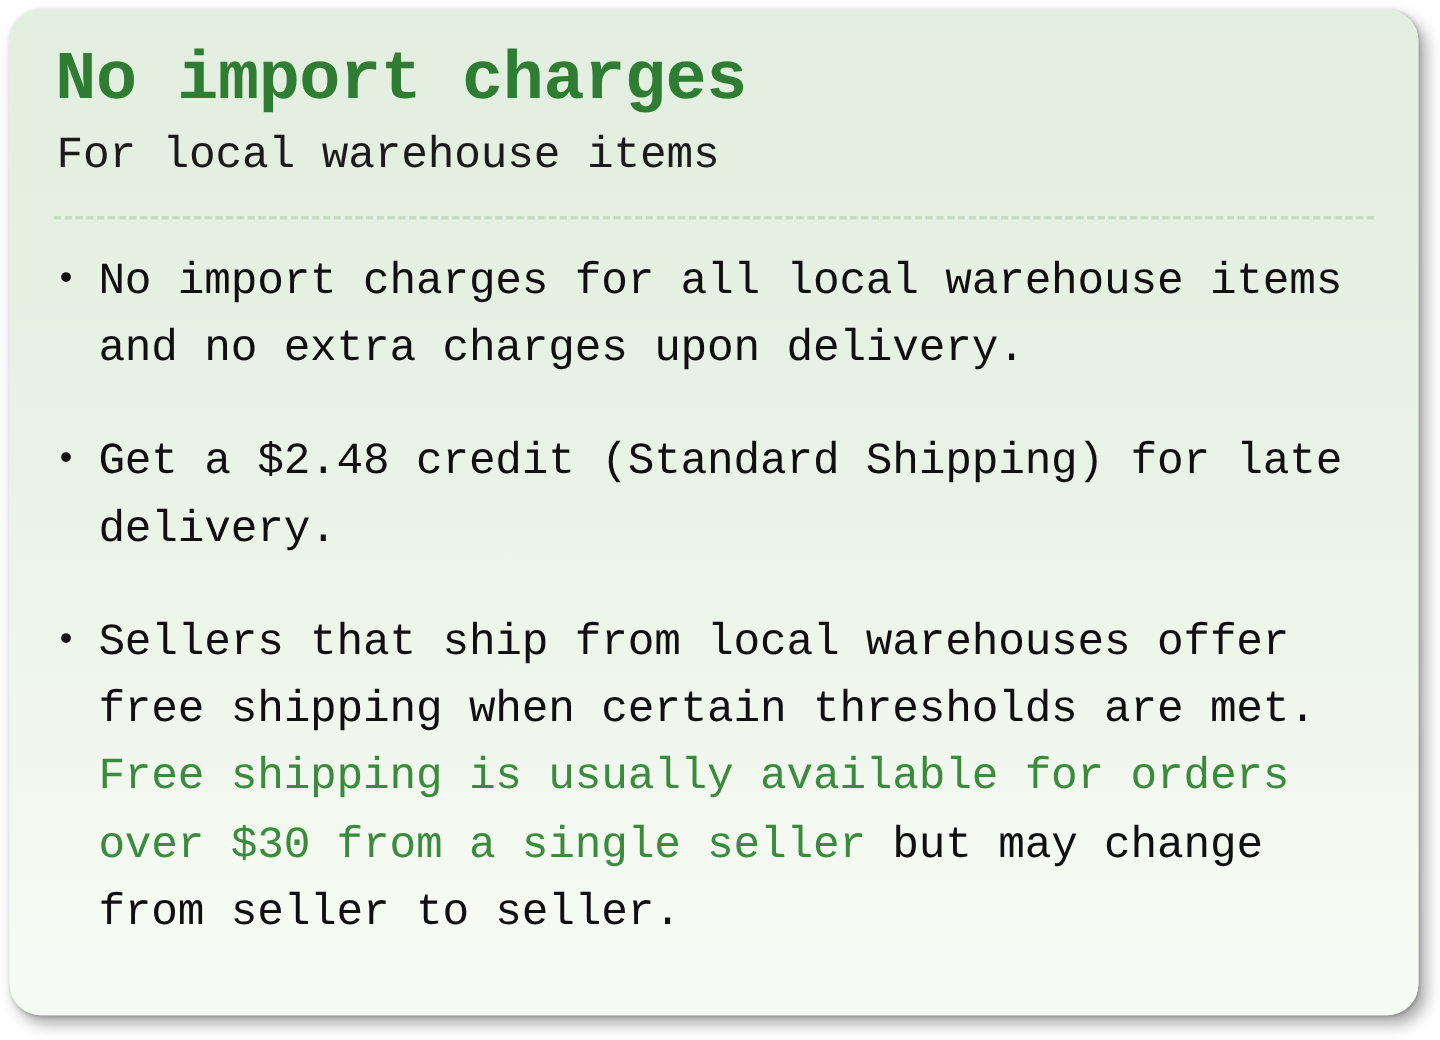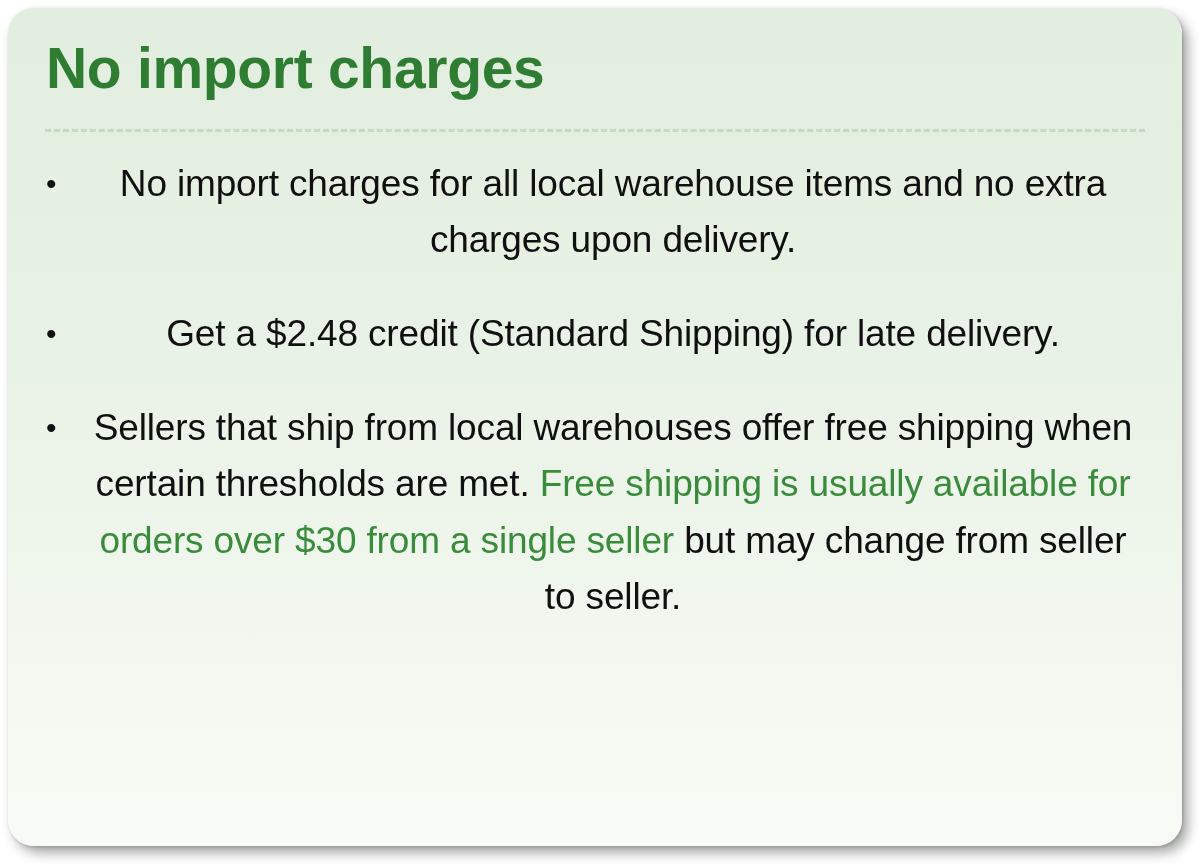--- a/index.html
+++ b/index.html
@@ -27,20 +27,21 @@
     position: relative;
     width: 1174px;
     height: 838px;
     box-sizing: border-box;
     border-radius: 26px;
     background: linear-gradient(180deg, #e2eee0 0%, #e6f0e3 28%, #eef5eb 62%, #f5faf3 88%, #f7fbf5 100%);
     box-shadow: 6px 7px 12px rgba(40, 40, 40, 0.40),
                 1px 1px 3px rgba(60, 60, 60, 0.25);
     padding: 30px 36px 0 36px;
     overflow: hidden;
+    font-family: Liberation Mono, monospace;
   }
 
   .card-header {
     padding: 0 0 0 2px;
   }
 
   .card-title {
     margin: 0;
     font-size: 57px;
     line-height: 1.08;
@@ -90,34 +91,34 @@
     font-size: 30px;
     line-height: 1.85;
     color: #101010;
     text-align: left;
     padding-left: 2px;
   }
 
   .bullet-text {
     flex: 1 1 auto;
     max-width: 1062px;
-    text-align: center;
   }
 
   .hl-green { color: #3a8c3c; }
 </style>
 </head>
 <body>
 
 <div class="page">
 
   <div class="info-card">
 
     <div class="card-header">
       <h1 class="card-title">No import charges</h1>
+      <div class="card-subtitle">For local warehouse items</div>
     </div>
 
     <hr class="divider">
 
     <ul class="bullet-list" id="bullet-list">
         <li class="bullet-item">
           <span class="bullet-dot">•</span>
           <span class="bullet-text"><span>No import charges for all local warehouse items and no extra charges upon delivery.</span></span>
         </li>
         <li class="bullet-item">

